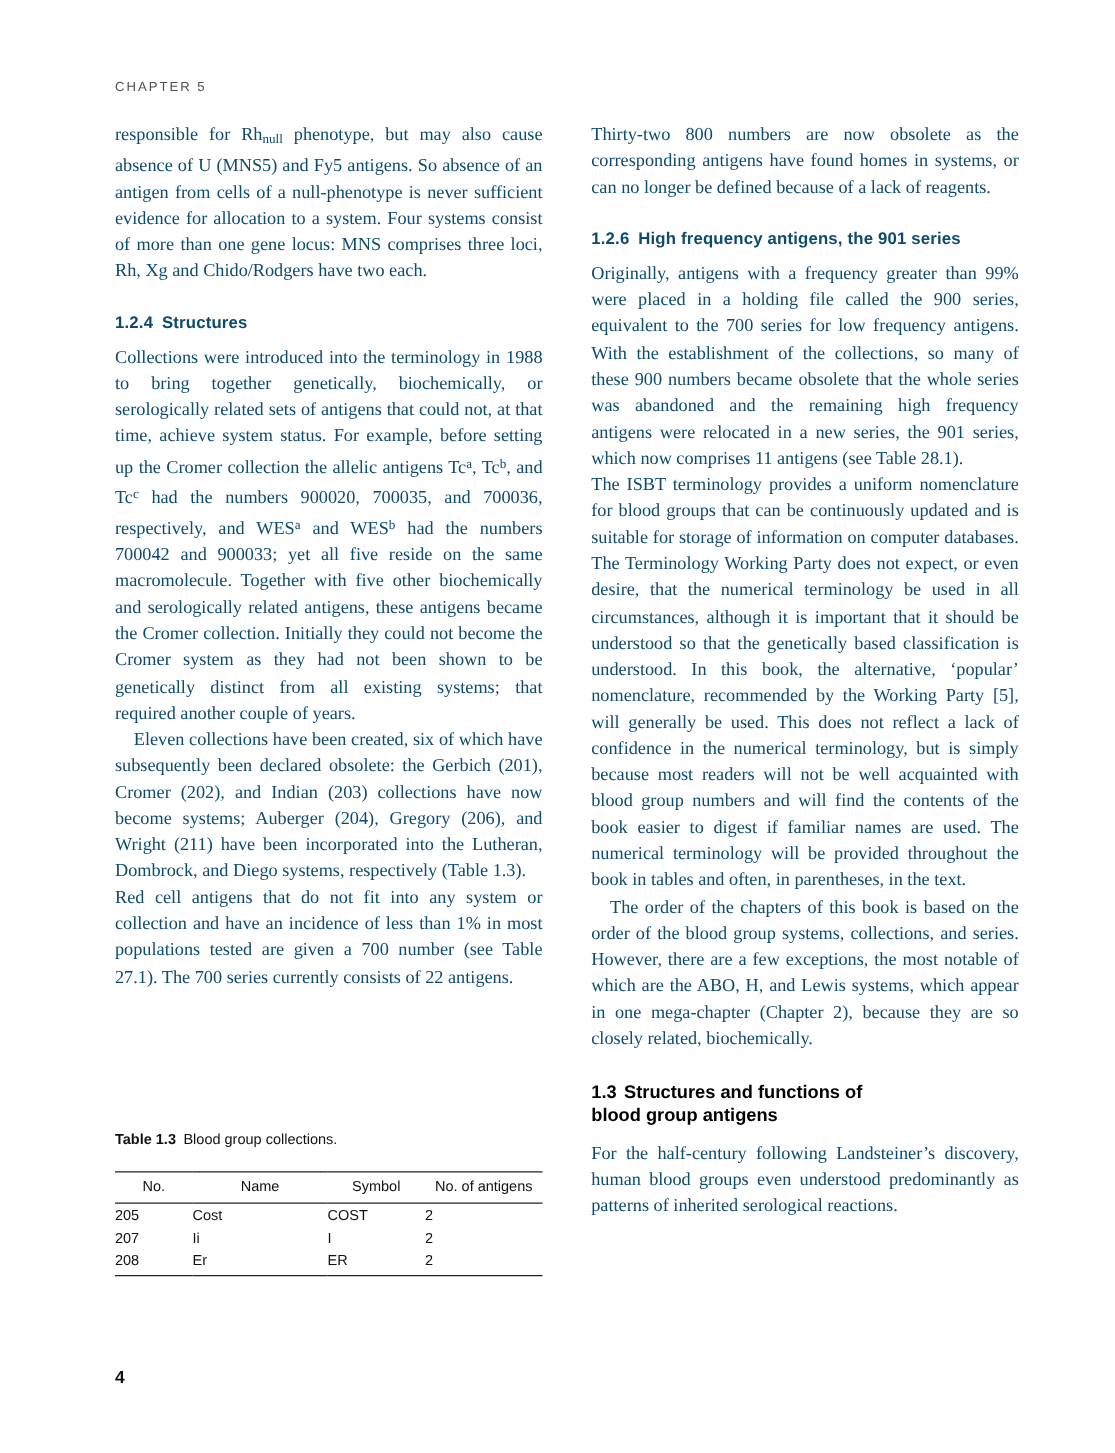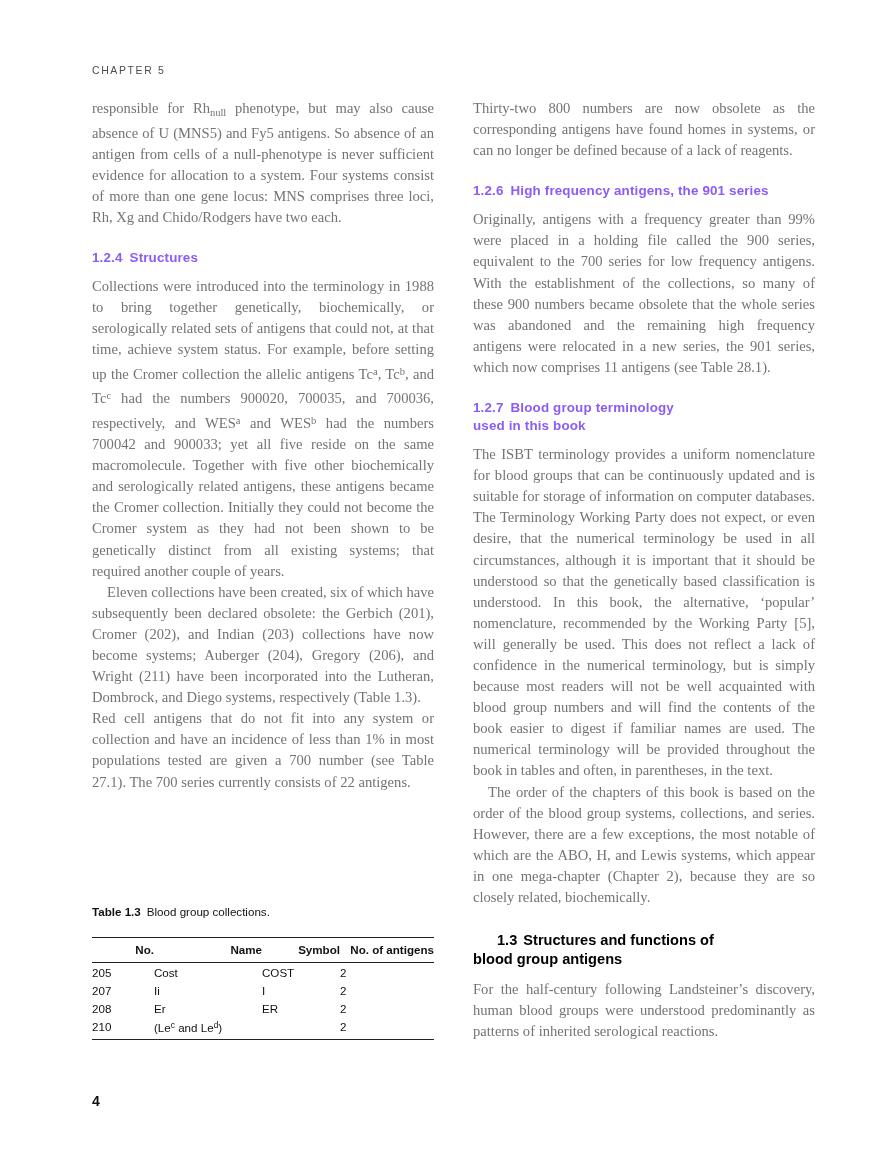--- a/index.html
+++ b/index.html
@@ -47,45 +47,45 @@
   .col-left { left: 92px; }
   .col-right { left: 473px; }
 
   p {
     margin: 0 0 0 0;
     font-size: 14.6px;
     line-height: 21.1px;
     text-align: justify;
     text-justify: inter-word;
     hyphens: auto;
-    color: #737373;
+    color: #0c4a6e;
   }
   p.indent { text-indent: 15px; }
   p + p { margin-top: 0; }
 
   h3.sec {
     font-family: "Liberation Sans", sans-serif;
     font-size: 13.4px;
     font-weight: bold;
-    color: #8b5cf6;
+    color: #0c4a6e;
     margin: 21px 0 9px 0;
     line-height: 18px;
     letter-spacing: 0.15px;
   }
   h3.sec .num { margin-right: 7px; }
 
   h2.sec-major {
     font-family: "Liberation Sans", sans-serif;
     font-size: 14.6px;
     font-weight: bold;
     color: #000;
     margin: 23px 0 10px 0;
     line-height: 19px;
   }
-  h2.sec-major .num { margin-right: 6px; margin-left: 24px; }
+  h2.sec-major .num { margin-right: 6px; }
 
   
   .table-block {
     position: absolute;
     left: 92px;
     top: 905px;
     width: 342px;
   }
   .table-caption {
     font-family: "Liberation Sans", sans-serif;
@@ -95,22 +95,22 @@
   }
   .table-caption .tlabel { font-weight: bold; margin-right: 6px; }
   table.datatable {
     border-collapse: collapse;
     width: 342px;
     font-family: "Liberation Sans", sans-serif;
     font-size: 11.6px;
     color: #111;
   }
   table.datatable thead th {
-    text-align: right;
-    font-weight: bold;
+    text-align: center;
+    font-weight: normal;
     padding: 5px 0 6px 0;
     border-top: 1.1px solid #222;
     border-bottom: 0.9px solid #222;
   }
   table.datatable tbody td {
     padding: 2.6px 0 2.6px 0;
     vertical-align: top;
   }
   table.datatable tbody tr:last-child td {
     padding-bottom: 5px;
@@ -175,52 +175,42 @@
             <td class="c-name">Ii</td>
             <td class="c-sym">I</td>
             <td class="c-count">2</td>
           </tr>
           <tr>
             <td class="c-no">208</td>
             <td class="c-name">Er</td>
             <td class="c-sym">ER</td>
             <td class="c-count">2</td>
           </tr>
-          <tr>
-            <td class="c-no">210</td>
-            <td class="c-name">(Le<sup>c</sup> and Le<sup>d</sup>)</td>
-            <td class="c-sym"></td>
-            <td class="c-count">2</td>
-          </tr>
         </tbody>
       <tfoot>
         <tr>
             <td colspan="4"></td>
           </tr>
       </tfoot>
     </table>
   </div>
 
   <div class="col col-right">
 
     <p>Thirty-two 800 numbers are now obsolete as the corresponding antigens have found homes in systems, or can no longer be defined because of a lack of reagents.</p>
 
     <h3 class="sec">
       <span class="num">1.2.6</span><span>High frequency antigens, the 901 series</span>
     </h3>
     <p>Originally, antigens with a frequency greater than 99% were placed in a holding file called the 900 series, equivalent to the 700 series for low frequency antigens. With the establishment of the collections, so many of these 900 numbers became obsolete that the whole series was abandoned and the remaining high frequency antigens were relocated in a new series, the 901 series, which now comprises 11 antigens (see Table 28.1).</p>
 
-    <h3 class="sec">
-      <span class="num">1.2.7</span><span>Blood group terminology</span><br>
-      <span>used in this book</span>
-    </h3>
     <p>The ISBT terminology provides a uniform nomenclature for blood groups that can be continuously updated and is suitable for storage of information on computer databases. The Terminology Working Party does not expect, or even desire, that the numerical terminology be used in all circumstances, although it is important that it should be understood so that the genetically based classification is understood. In this book, the alternative, ‘popular’ nomenclature, recommended by the Working Party [5], will generally be used. This does not reflect a lack of confidence in the numerical terminology, but is simply because most readers will not be well acquainted with blood group numbers and will find the contents of the book easier to digest if familiar names are used. The numerical terminology will be provided throughout the book in tables and often, in parentheses, in the text.</p>
     <p class="indent">The order of the chapters of this book is based on the order of the blood group systems, collections, and series. However, there are a few exceptions, the most notable of which are the ABO, H, and Lewis systems, which appear in one mega-chapter (Chapter 2), because they are so closely related, biochemically.</p>
 
     <h2 class="sec-major">
       <span class="num">1.3</span><span>Structures and functions of</span><br>
       <span>blood group antigens</span>
     </h2>
-    <p>For the half-century following Landsteiner’s discovery, human blood groups were understood predominantly as patterns of inherited serological reactions.</p>
+    <p>For the half-century following Landsteiner’s discovery, human blood groups even understood predominantly as patterns of inherited serological reactions.</p>
   </div>
 
   <div class="folio">4</div>
 </div>
 
 </body></html>

